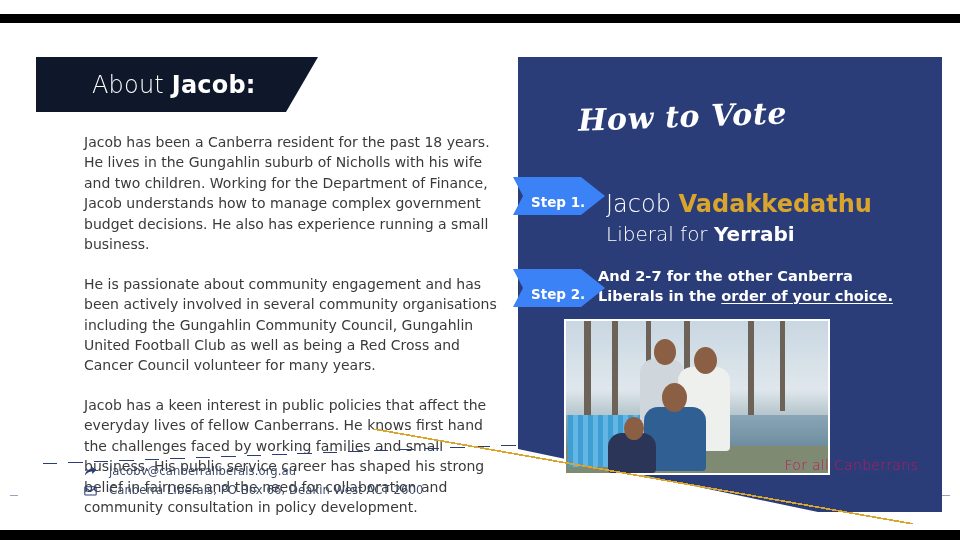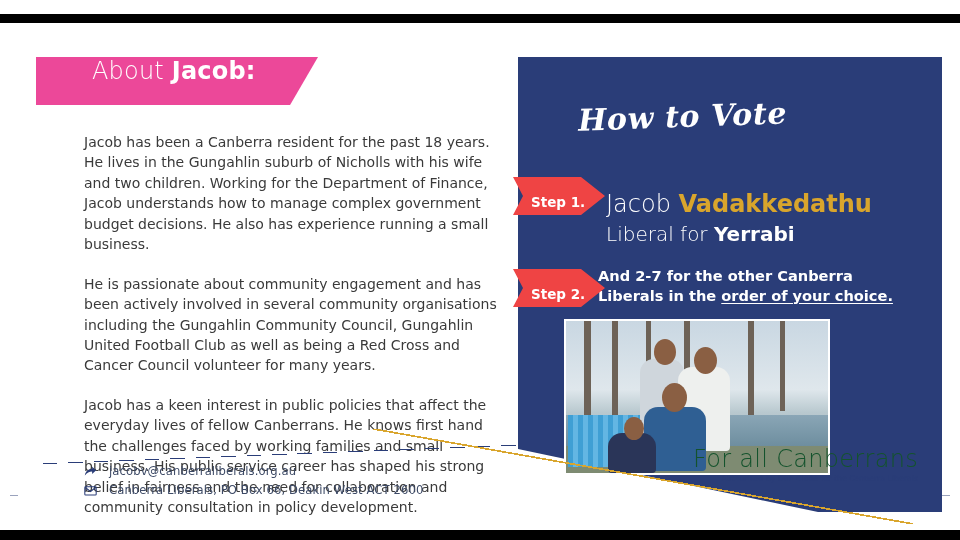--- a/index.html
+++ b/index.html
@@ -22,24 +22,24 @@
   .cropmark.dark{background:#5b6480;}
 
   
   #flyer{
     position:absolute;left:18px;top:27px;width:924px;height:498px;
     background:#ffffff;overflow:hidden;
   }
 
   
   #about-banner{
-    position:absolute;left:18px;top:30px;width:282px;height:48px;
-    background:#ec4899;
+    position:absolute;left:18px;top:30px;width:282px;height:55px;
+    background:#0f172a;
     clip-path:polygon(0 0, 282px 0, 250px 55px, 0 55px);
-    display:flex;
+    display:flex;align-items:center;
   }
   #about-banner .t{
     color:#fff;font-size:24px;letter-spacing:.2px;padding-left:56px;
     font-family:"DejaVu Sans", sans-serif;font-weight:300;
   }
   #about-banner .t b{font-weight:700;}
 
   #bio{position:absolute;left:66px;top:105px;width:420px;}
   #bio p{
     margin:0 0 19px 0;
@@ -105,21 +105,21 @@
   #step2-text{
     position:absolute;left:580px;top:239px;width:320px;
     font-size:14.6px;font-weight:700;color:#ffffff;line-height:1.35;
     font-family:"DejaVu Sans", sans-serif;
   }
   #step2-text u{text-decoration:underline;text-underline-offset:2px;}
 
   
   .steparrow{
     position:absolute;height:49px;width:92px;
-    background:#ef4444;
+    background:#3b82f6;
     clip-path:polygon(0 0, 68px 0, 92px 19px, 68px 38px, 0 38px, 10px 19px);
     display:flex;align-items:center;
   }
   .steparrow span{
     color:#ffffff;font-size:13.5px;font-weight:700;padding-left:18px;
     font-family:"DejaVu Sans", sans-serif;
   }
   #step1-badge{left:495px;top:150px;}
   #step2-badge{left:495px;top:242px;}
 
@@ -134,21 +134,21 @@
   #photo .tree{position:absolute;top:0;width:7px;background:#6d6257;}
   #photo .bench{position:absolute;left:2px;bottom:6px;width:104px;height:52px;
      background:repeating-linear-gradient(90deg,#3f9fd4 0 5px,#63b6e3 5px 10px);}
   .head{position:absolute;border-radius:50%;background:#8a5f43;}
   .body{position:absolute;border-radius:14px 14px 4px 4px;}
 
   #slogan{
     position:absolute;right:24px;bottom:42px;text-align:right;
   }
   #slogan .big{
-    font-size:24px;color:#14532d;font-weight:300;
+    font-size:14px;color:#be185d;font-weight:300;
     font-family:"DejaVu Sans", sans-serif;letter-spacing:.3px;
   }
   #slogan .auth{
     font-size:7.6px;color:#2a3d78;margin-top:1px;
     font-family:"DejaVu Sans", sans-serif;letter-spacing:.1px;
   }
 </style>
 </head>
 <body>
 

